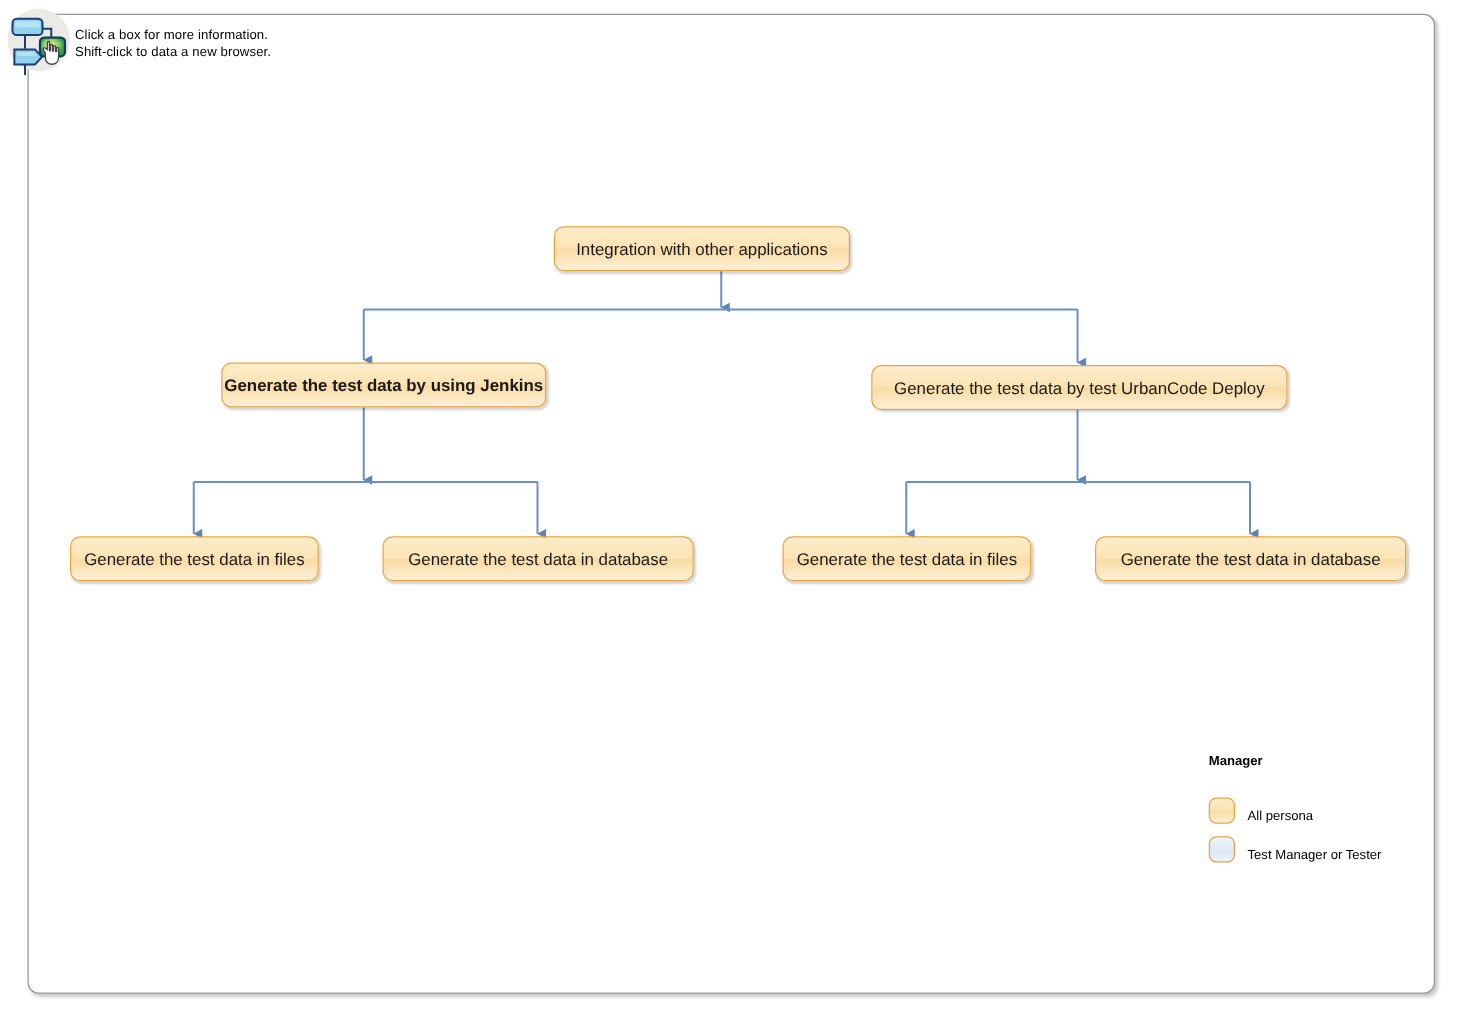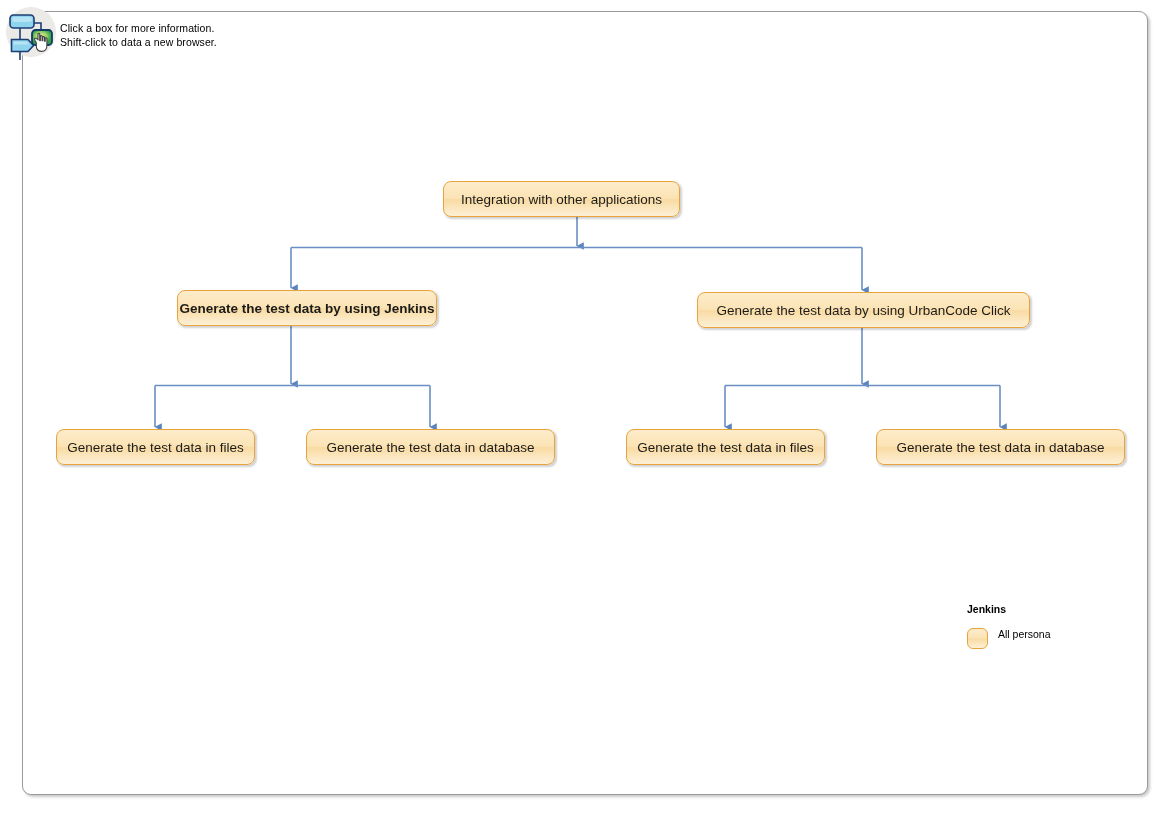--- a/index.html
+++ b/index.html
@@ -90,21 +90,21 @@
     width: 175px;
   }
   .legend-title {
     font-size: 10.5px;
     font-weight: bold;
     color: #000;
     margin-bottom: 13px;
   }
   .legend-row {
     display: flex;
-    align-items: flex-start;
+    align-items: flex-end;
     height: 31px;
   }
   .legend-swatch {
     width: 21px;
     height: 21px;
     border-radius: 6px;
     box-sizing: border-box;
     flex: 0 0 auto;
     margin-right: 10px;
   }
@@ -169,40 +169,44 @@
       <line x1="725" y1="385.5" x2="1000" y2="385.5"></line>
       <line x1="725" y1="385.5" x2="725" y2="427" marker-end="url(#ah)"></line>
       <line x1="1000" y1="385.5" x2="1000" y2="427" marker-end="url(#ah)"></line>
     </g>
   </svg>
 
   <div class="node" style="left:443px;top:181px;width:237px;height:36px;">Integration with other applications</div>
 
   <div class="node" style="left:177px;top:290px;width:260px;height:36px;font-weight:bold;">Generate the test data by using Jenkins</div>
 
-  <div class="node" style="left:697px;top:292px;width:333px;height:36px;">Generate the test data by using UrbanCode Click</div>
+  <div class="node" style="left:697px;top:292px;width:333px;height:36px;">Generate the test data by test UrbanCode Deploy</div>
 
   <div class="node" style="left:56px;top:429px;width:199px;height:36px;">Generate the test data in files</div>
 
   <div class="node" style="left:306px;top:429px;width:249px;height:36px;">Generate the test data in database</div>
 
   <div class="node" style="left:626px;top:429px;width:199px;height:36px;">Generate the test data in files</div>
 
   <div class="node" style="left:876px;top:429px;width:249px;height:36px;">Generate the test data in database</div>
 
   <div class="legend">
-    <div class="legend-title">Jenkins</div>
+    <div class="legend-title">Manager</div>
 
     <div class="legend-row">
       <span class="legend-swatch sw-all"></span>
       <span class="legend-label">All persona</span>
     </div>
 
 
 
+    <div class="legend-row">
+      <span class="legend-swatch sw-tmot"></span>
+      <span class="legend-label">Test Manager or Tester</span>
+    </div>
   </div>
 
   <div class="hint">
     <div>Click a box for more information.</div>
     <div>Shift-click to data a new browser.</div>
   </div>
 
   <svg class="app-icon" viewBox="0 0 54 54" width="54" height="54">
     <circle cx="27" cy="26" r="25" fill="#eceae6"></circle>
 

